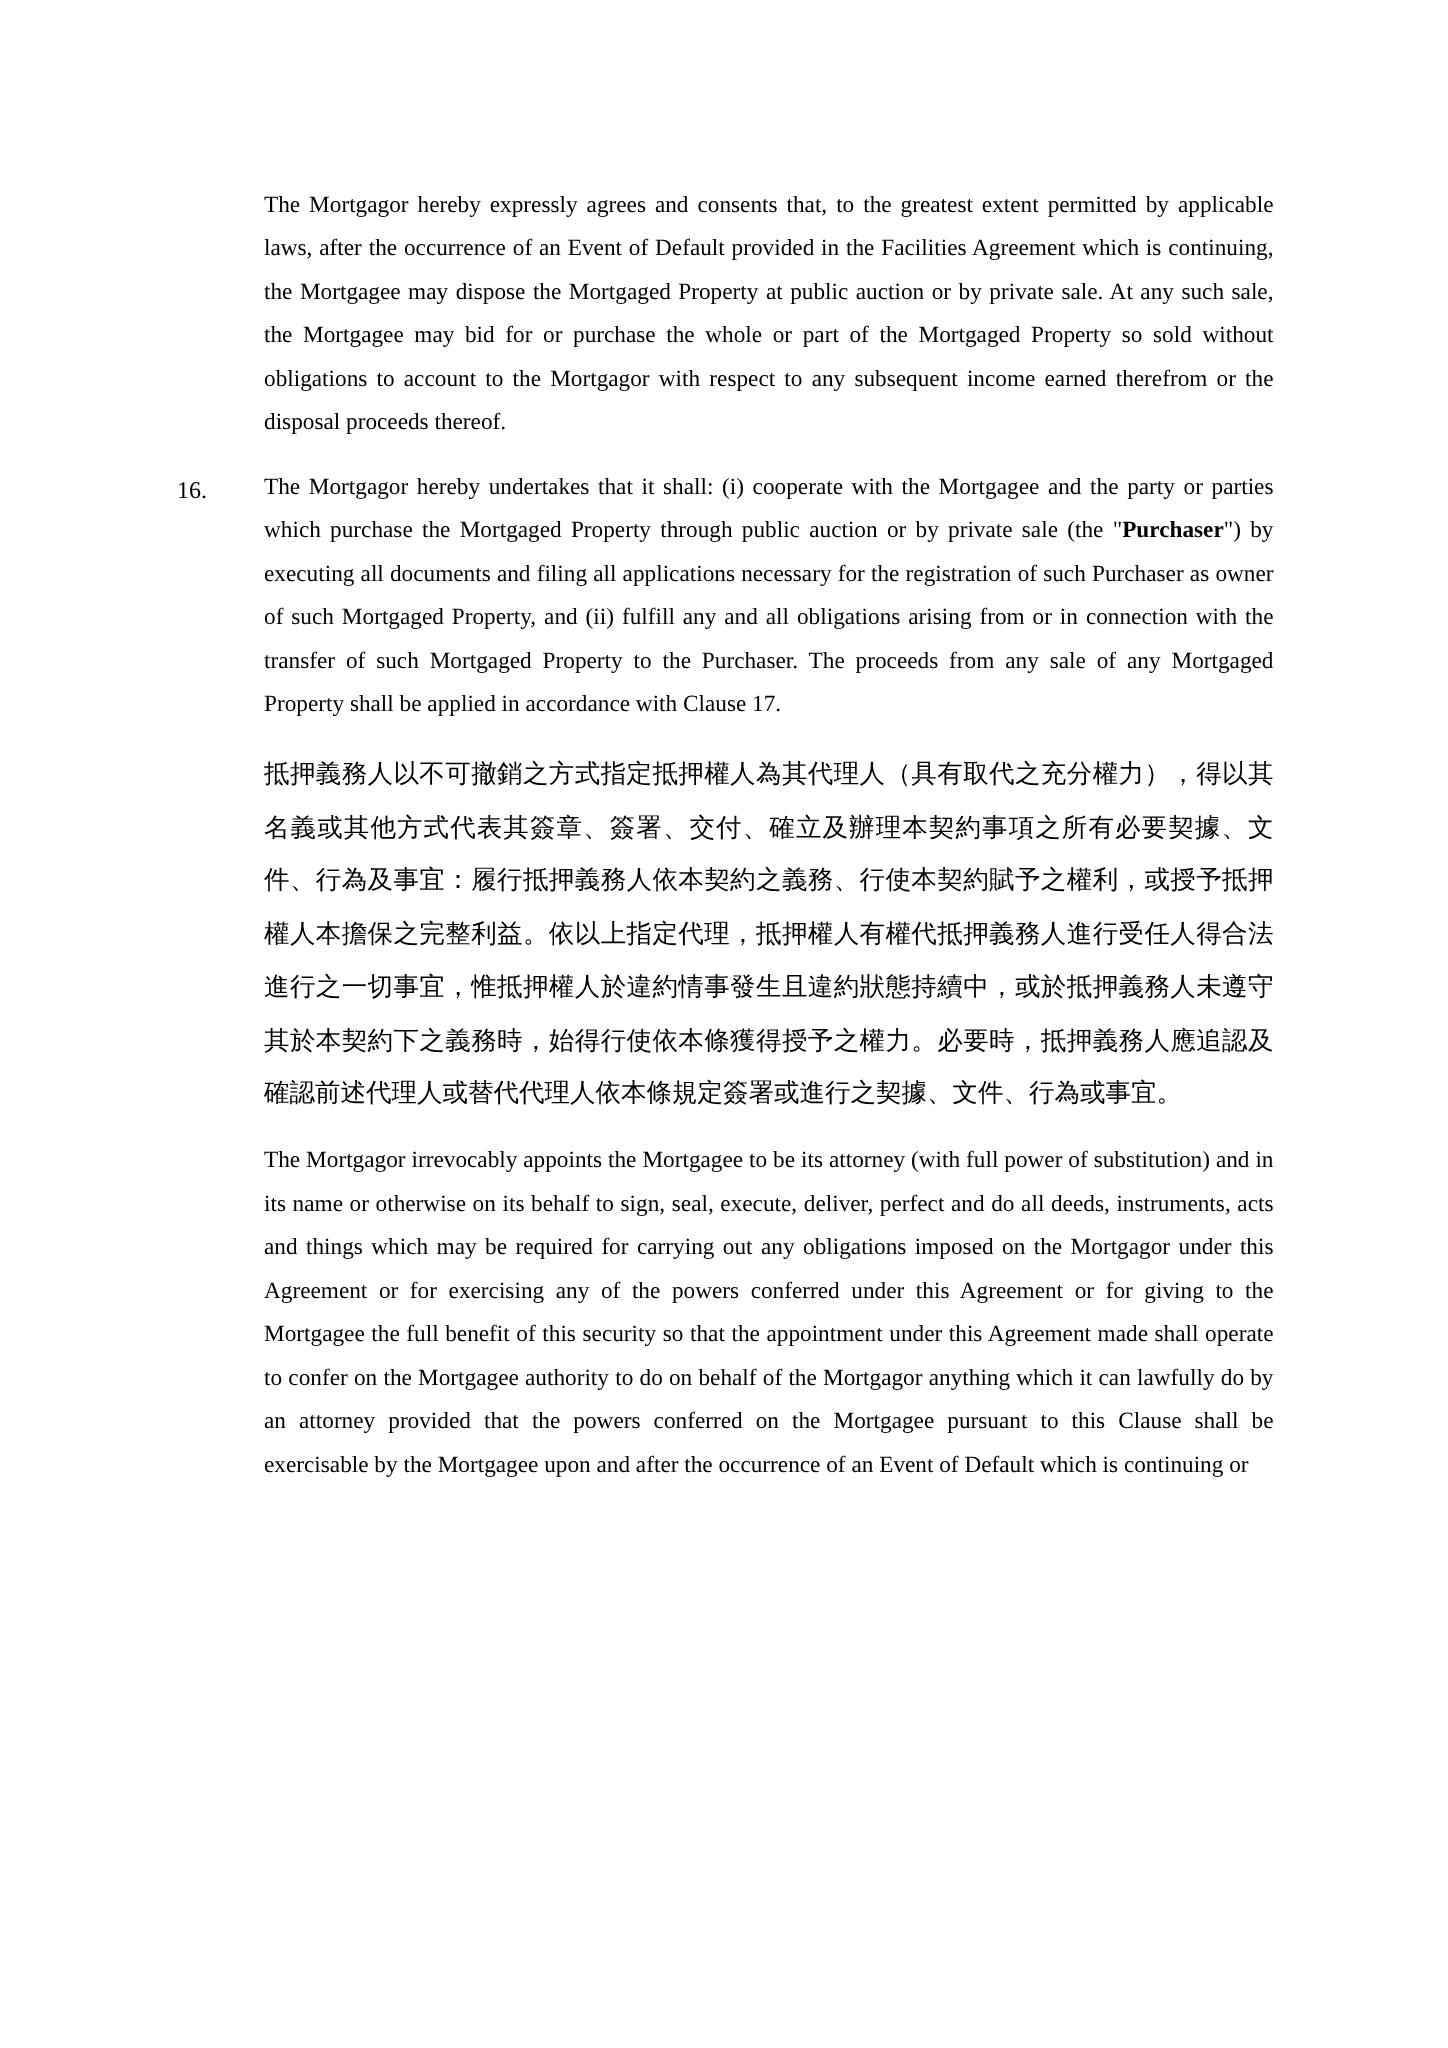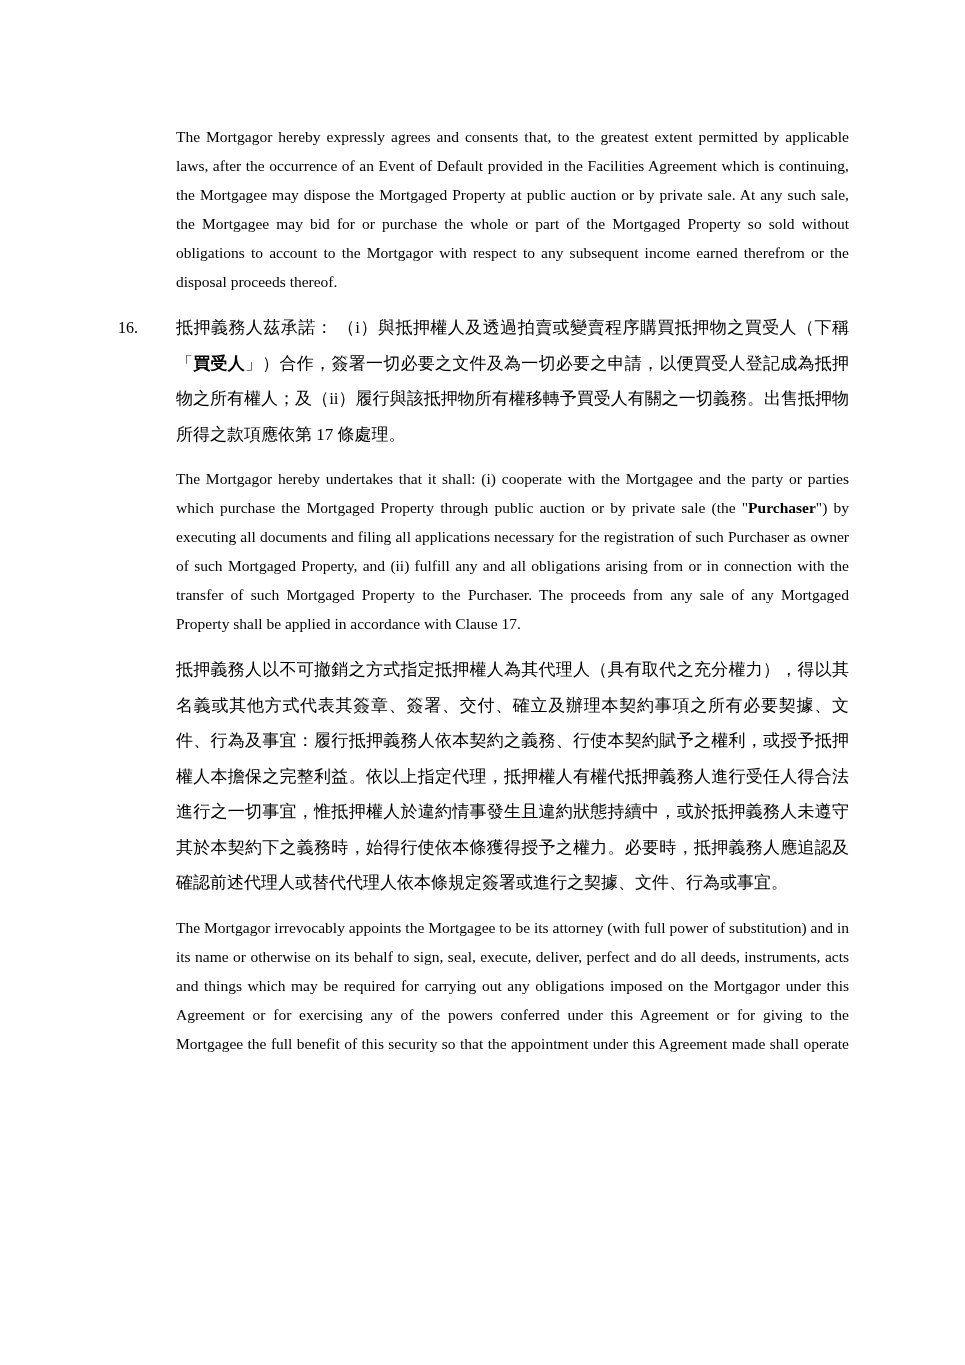--- a/index.html
+++ b/index.html
@@ -67,21 +67,20 @@
 </head>
 <body>
 
 <div class="page">
   <div class="content">
 
     <p class="para-en">The Mortgagor hereby expressly agrees and consents that, to the greatest extent permitted by applicable laws, after the occurrence of an Event of Default provided in the Facilities Agreement which is continuing, the Mortgagee may dispose the Mortgaged Property at public auction or by private sale.  At any such sale, the Mortgagee may bid for or purchase the whole or part of the Mortgaged Property so sold without obligations to account to the Mortgagor with respect to any subsequent income earned therefrom or the disposal proceeds thereof.</p>
 
     <div class="clause para-zh">
       <span class="clause-number">16.</span>
-      <span><span>抵押義務人茲承諾： （i）與抵押權人及透過拍賣或變賣程序購買抵押物之買受人（下稱「</span><span class="bold">買受人</span><span>」）合作，簽署一切必要之文件及為一切必要之申請，以便買受人登記成為抵押物之所有權人；及（ii）履行與該抵押物所有權移轉予買受人有關之一切義務。出售抵押物所得之款項應依第 17 條處理。</span></span>
     </div>
 
     <p class="para-en"><span>The Mortgagor hereby undertakes that it shall: (i) cooperate with the Mortgagee and the party or parties which purchase the Mortgaged Property through public auction or by private sale (the "</span><span class="bold">Purchaser</span><span>") by executing all documents and filing all applications necessary for the registration of such Purchaser as owner of such Mortgaged Property, and (ii) fulfill any and all obligations arising from or in connection with the transfer of such Mortgaged Property to the Purchaser.  The proceeds from any sale of any Mortgaged Property shall be applied in accordance with Clause 17.</span></p>
 
     <p class="para-zh">抵押義務人以不可撤銷之方式指定抵押權人為其代理人（具有取代之充分權力），得以其名義或其他方式代表其簽章、簽署、交付、確立及辦理本契約事項之所有必要契據、文件、行為及事宜：履行抵押義務人依本契約之義務、行使本契約賦予之權利，或授予抵押權人本擔保之完整利益。依以上指定代理，抵押權人有權代抵押義務人進行受任人得合法進行之一切事宜，惟抵押權人於違約情事發生且違約狀態持續中，或於抵押義務人未遵守其於本契約下之義務時，始得行使依本條獲得授予之權力。必要時，抵押義務人應追認及確認前述代理人或替代代理人依本條規定簽署或進行之契據、文件、行為或事宜。</p>
 
     <p class="para-en">The Mortgagor irrevocably appoints the Mortgagee to be its attorney (with full power of substitution) and in its name or otherwise on its behalf to sign, seal, execute, deliver, perfect and do all deeds, instruments, acts and things which may be required for carrying out any obligations imposed on the Mortgagor under this Agreement or for exercising any of the powers conferred under this Agreement or for giving to the Mortgagee the full benefit of this security so that the appointment under this Agreement made shall operate to confer on the Mortgagee authority to do on behalf of the Mortgagor anything which it can lawfully do by an attorney provided that the powers conferred on the Mortgagee pursuant to this Clause shall be exercisable by the Mortgagee upon and after the occurrence of an Event of Default which is continuing or</p>
 
   </div>
 

